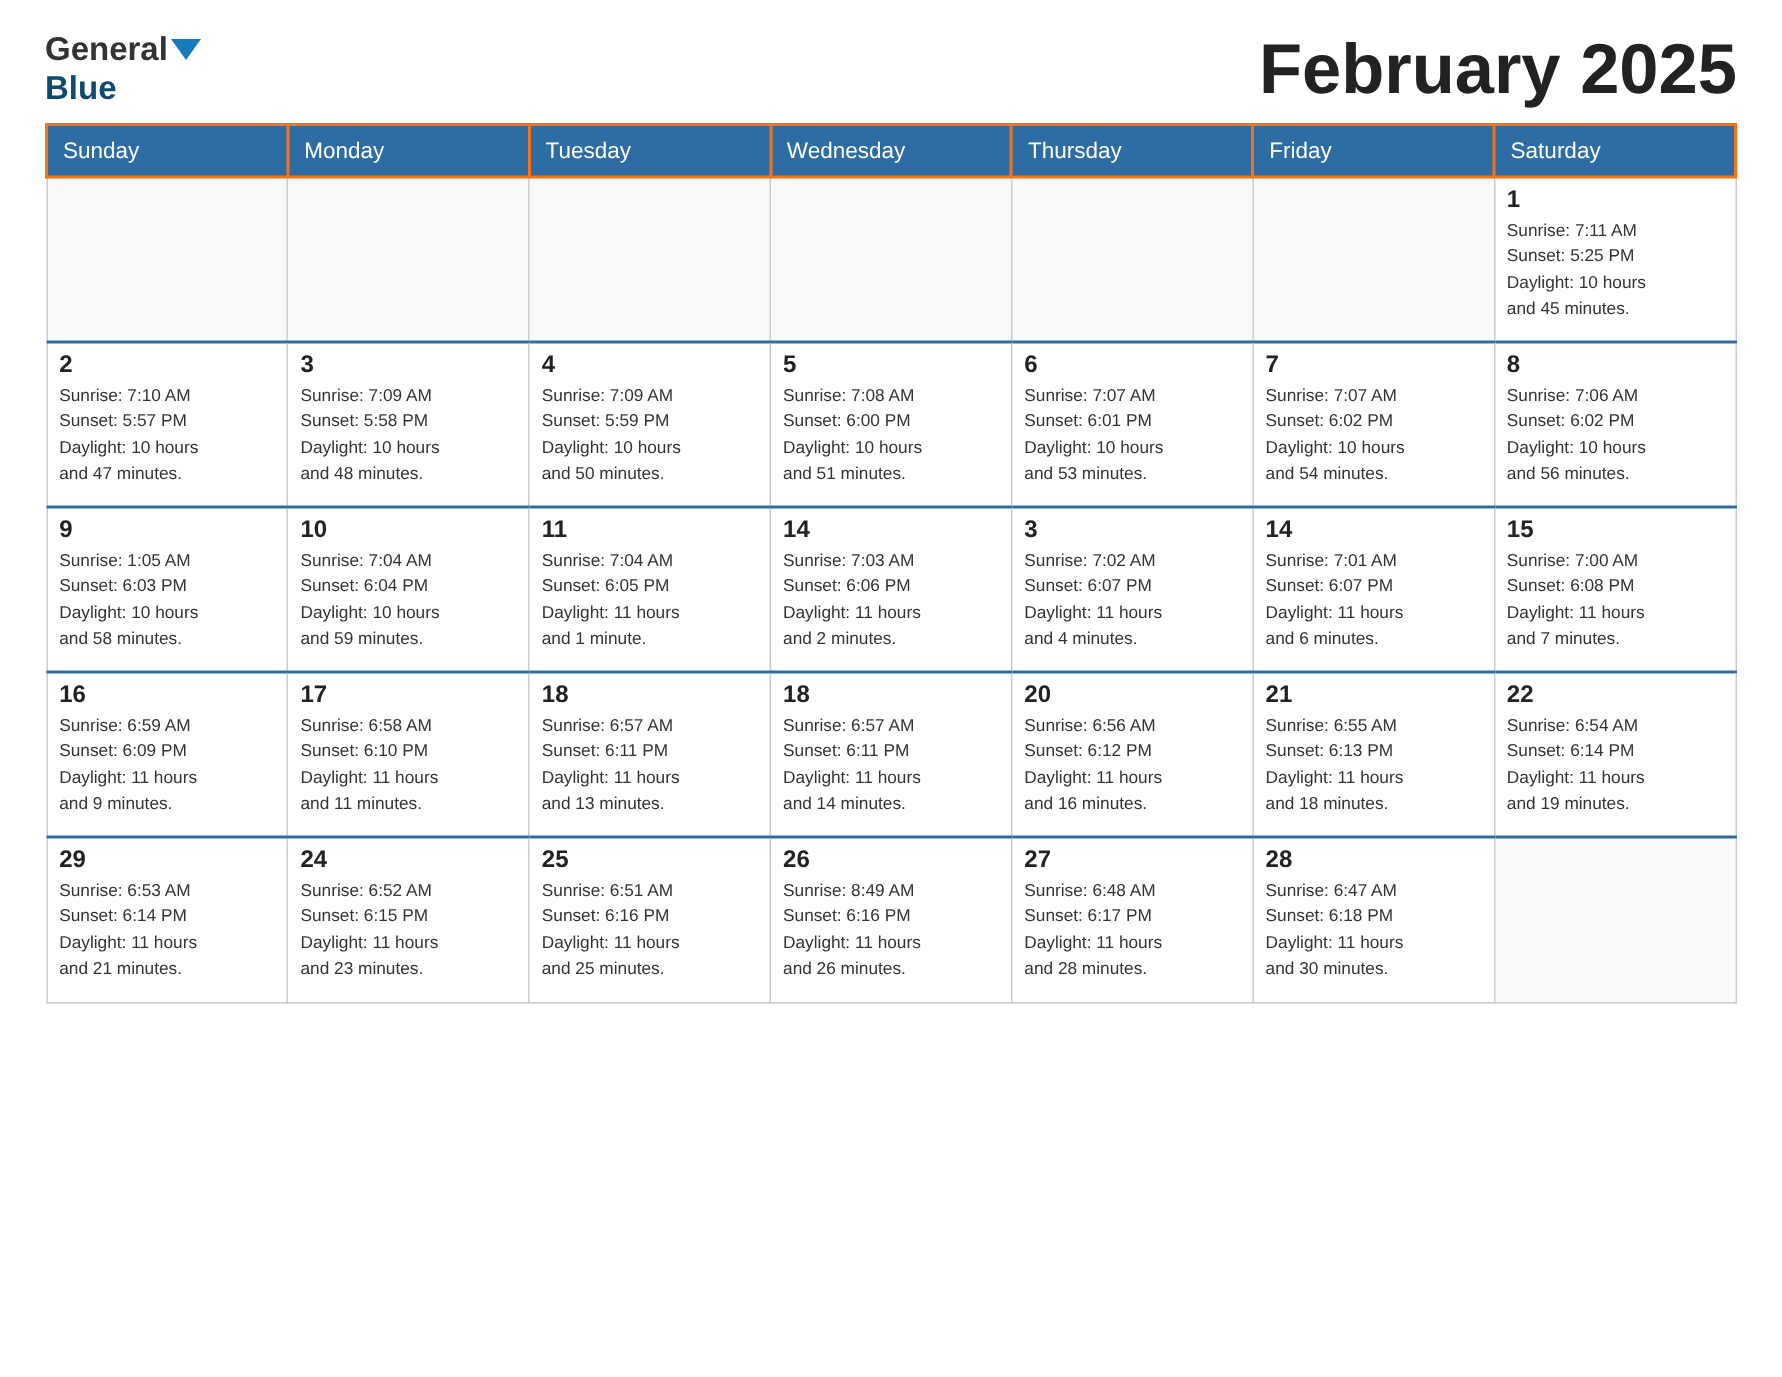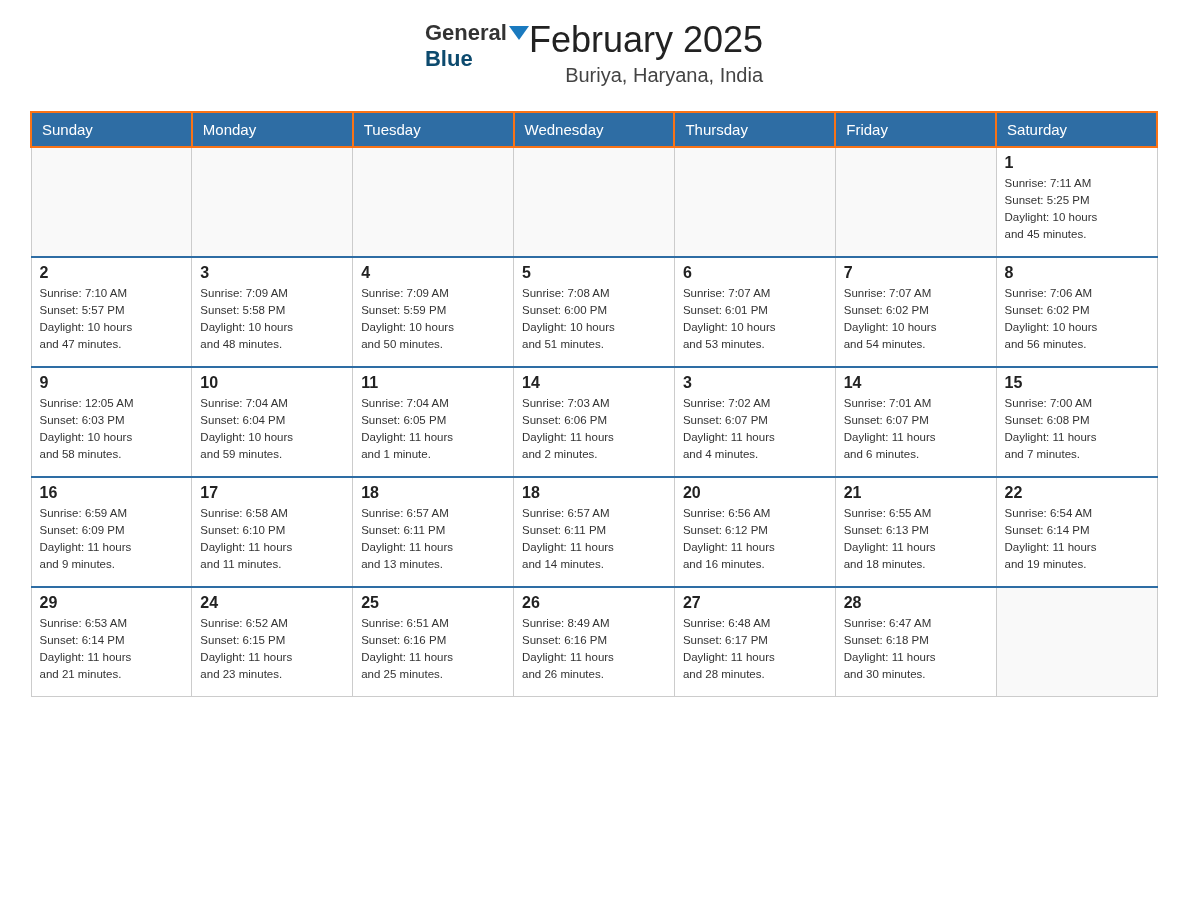--- a/index.html
+++ b/index.html
@@ -5,23 +5,23 @@
     * { box-sizing: border-box; margin: 0; padding: 0; }
     body {
       font-family: Arial, sans-serif;
       background: #fff;
       padding: 20px 30px;
       width: 1188px;
       min-height: 918px;
     }
     .header {
       display: flex;
-      justify-content: center;
+      justify-content: space-between;
       align-items: flex-start;
-      margin-bottom: 24px;
+      margin-bottom: 10px;
     }
     .logo {
       display: flex;
       flex-direction: column;
       align-items: flex-start;
     }
     .logo-text {
       font-size: 22px;
       font-weight: bold;
       color: #333;
@@ -42,22 +42,22 @@
     }
     .logo-blue {
       color: #0c4a6e;
       font-size: 22px;
       font-weight: bold;
     }
     .title-area {
       text-align: right;
     }
     .month-title {
-      font-size: 36px;
-      font-weight: normal;
+      font-size: 47px;
+      font-weight: bold;
       color: #222;
       line-height: 1.1;
     }
     .location {
       font-size: 20px;
       color: #444;
       margin-top: 4px;
     }
     .calendar {
       width: 100%;
@@ -111,21 +111,20 @@
     <div class="logo-line">
       <span class="logo-text">General</span>
       <span class="logo-triangle"></span>
     </div>
     <div>
       <span class="logo-blue">Blue</span>
     </div>
   </div>
   <div class="title-area">
     <div class="month-title">February 2025</div>
-    <div class="location">Buriya, Haryana, India</div>
   </div>
 </div>
 
 <table class="calendar">
   <thead>
     <tr>
 
     <th>Sunday</th>
         <th>Monday</th>
         <th>Tuesday</th>
@@ -198,21 +197,21 @@
           <span class="day-number">8</span>
           <div class="day-info" style="white-space: pre-line;">Sunrise: 7:06 AM
 Sunset: 6:02 PM
 Daylight: 10 hours
 and 56 minutes.</div>
         </td>
       </tr>
       <tr class="row-border">
         <td>
           <span class="day-number">9</span>
-          <div class="day-info" style="white-space: pre-line;">Sunrise: 12:05 AM
+          <div class="day-info" style="white-space: pre-line;">Sunrise: 1:05 AM
 Sunset: 6:03 PM
 Daylight: 10 hours
 and 58 minutes.</div>
         </td>
         <td>
           <span class="day-number">10</span>
           <div class="day-info" style="white-space: pre-line;">Sunrise: 7:04 AM
 Sunset: 6:04 PM
 Daylight: 10 hours
 and 59 minutes.</div>

